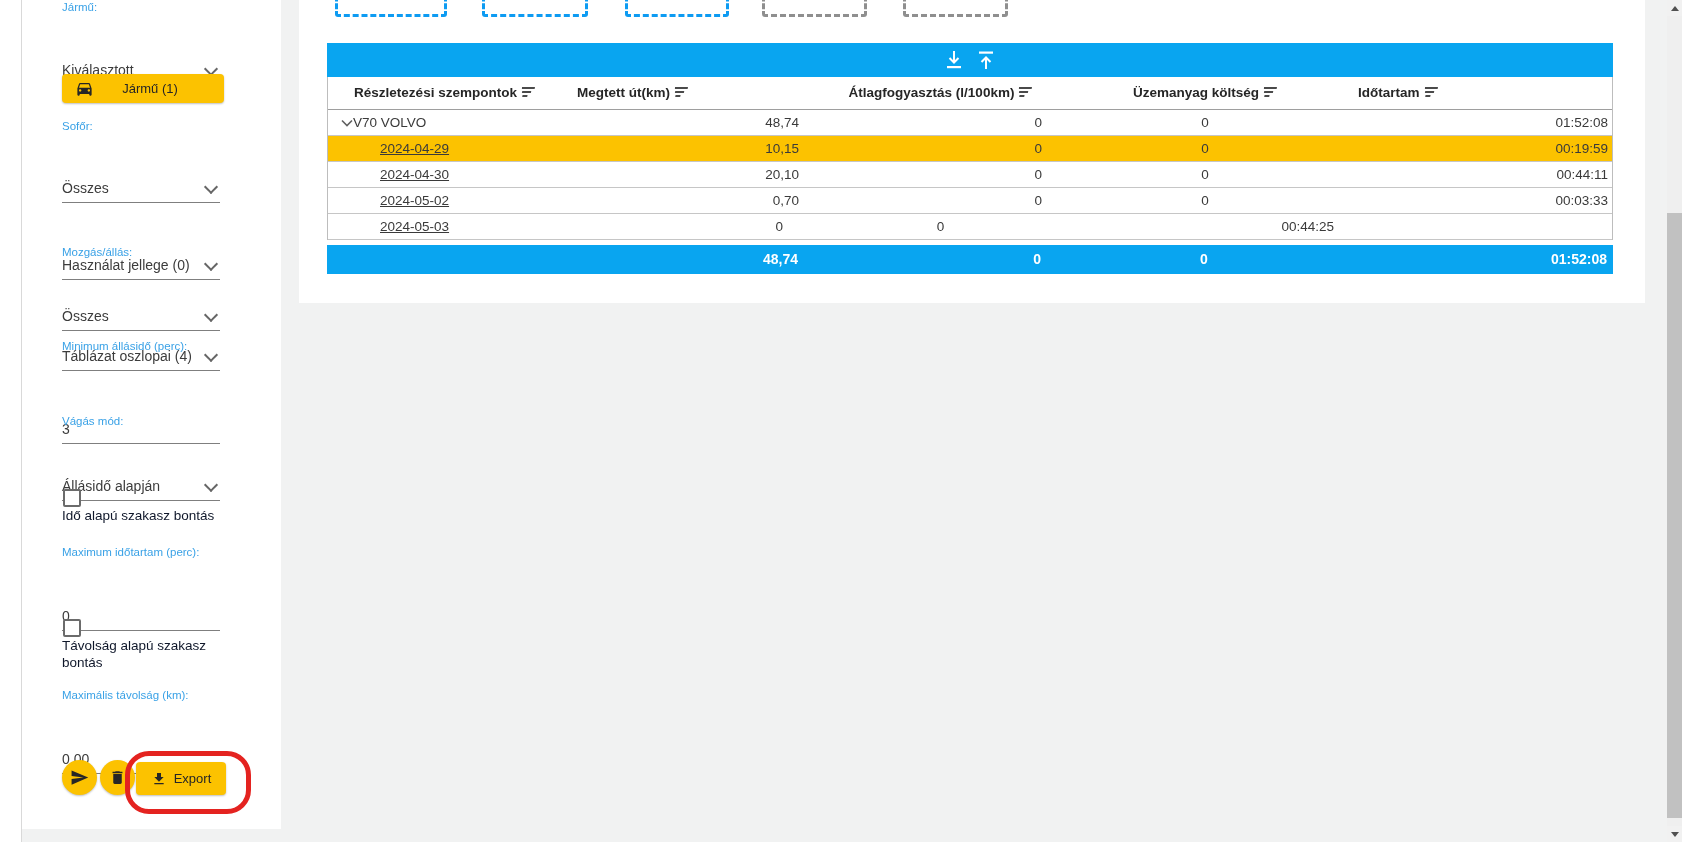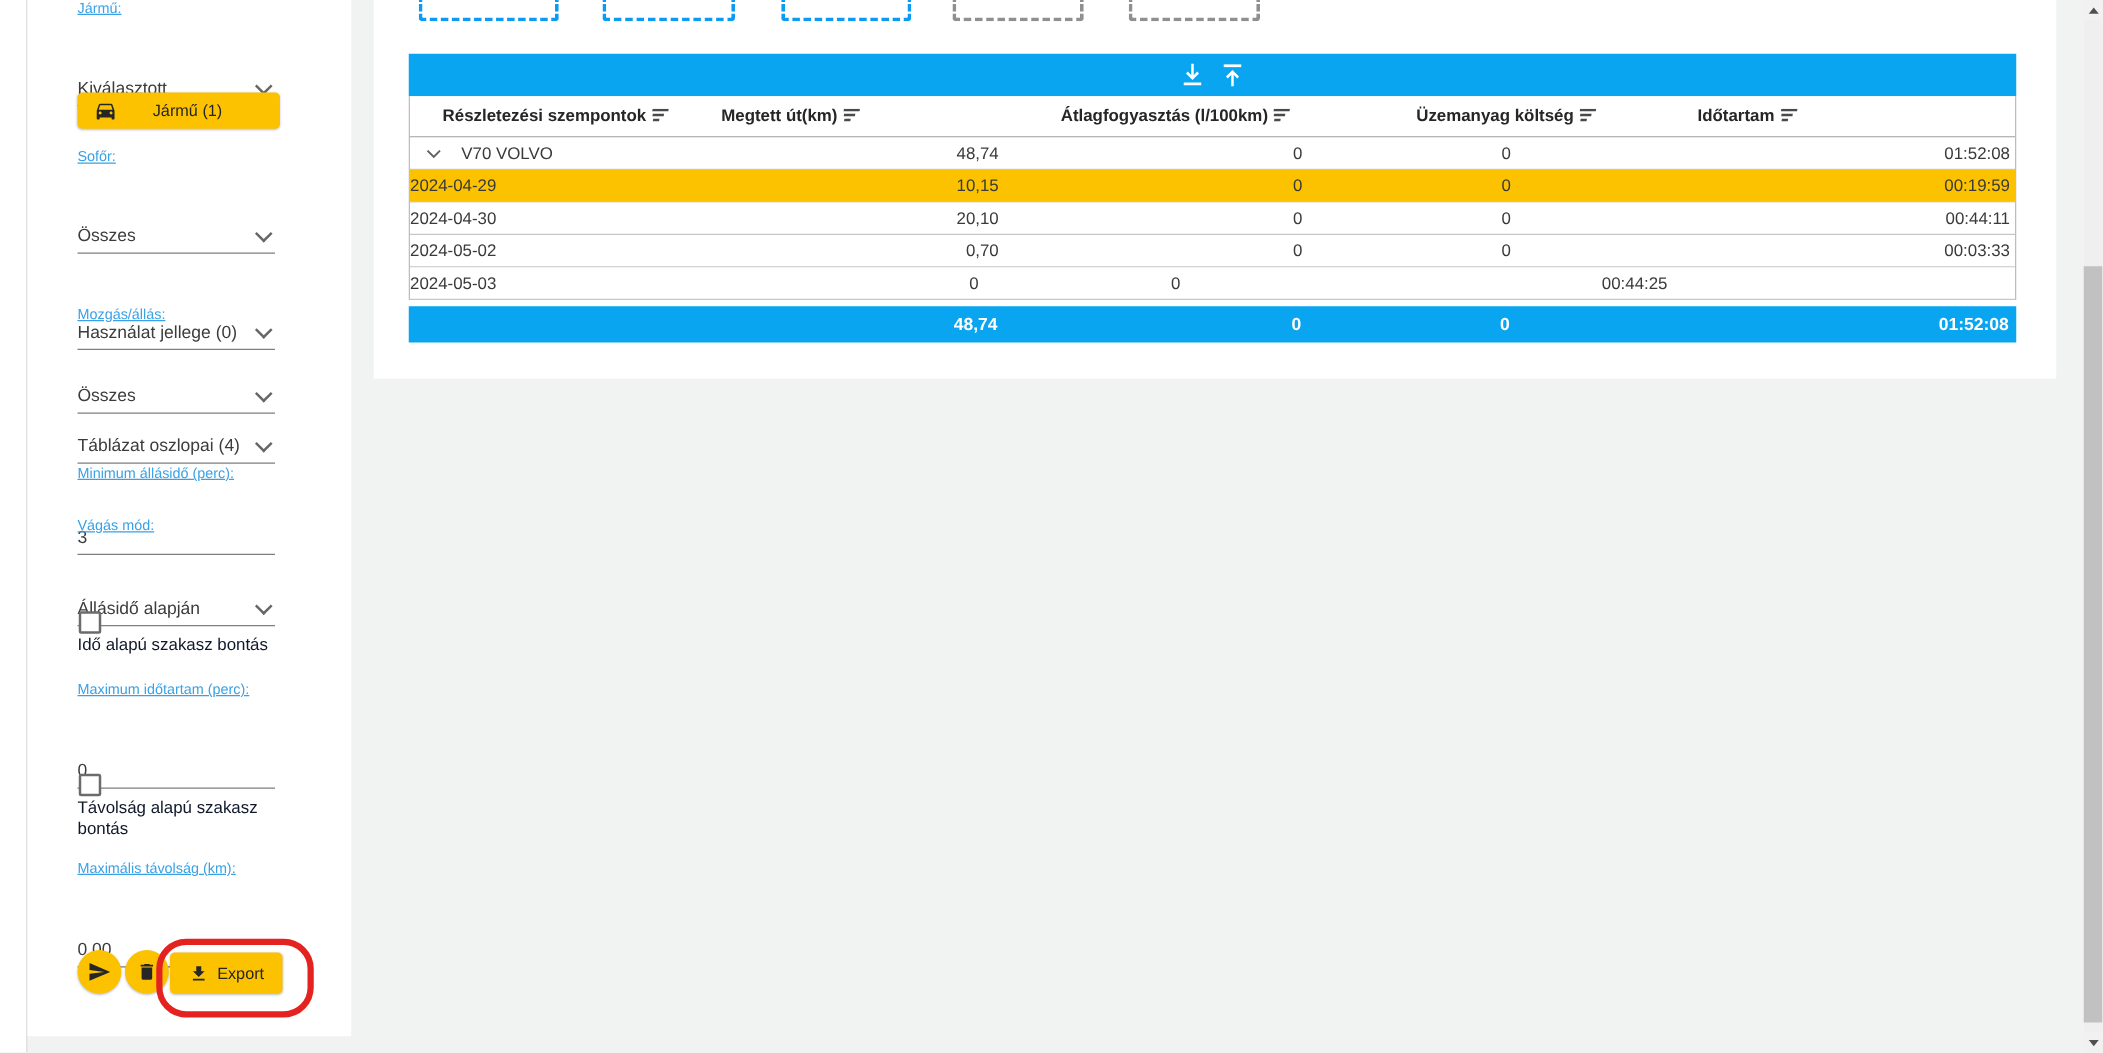--- a/index.html
+++ b/index.html
@@ -15,21 +15,21 @@
   .main-card{position:absolute;left:299px;top:0;width:1346px;height:303px;background:#ffffff;}
   
   .scrollbar{position:absolute;right:0;top:0;width:15px;height:842px;background:#efefef;}
   .sb-arrow{position:absolute;left:0;width:15px;height:16px;background:#f1f1f1;display:flex;align-items:center;justify-content:center;}
   .sb-arrow.up{top:0;}
   .sb-arrow.down{bottom:0;}
   .tri-up{width:0;height:0;border-left:4px solid transparent;border-right:4px solid transparent;border-bottom:5px solid #505050;}
   .tri-down{width:0;height:0;border-left:4px solid transparent;border-right:4px solid transparent;border-top:5px solid #505050;}
   .sb-thumb{position:absolute;left:0;top:213px;width:15px;height:605px;background:#c1c1c1;}
   
-  .s-label{position:absolute;left:40px;width:190px;font-size:11.5px;color:#39a1e6;text-decoration:underline;}
+  .s-label{position:absolute;left:40px;width:190px;font-size:11.5px;color:#39a1e6;}
   .s-field{position:absolute;left:40px;width:158px;font-size:14px;color:#3c3c3c;
            border-bottom:1px solid #7f7f7f;padding-bottom:5px;height:18px;line-height:18px;margin-top:44px;}
   .s-chevron{position:absolute;right:4px;top:3px;width:8px;height:8px;
              border-right:2px solid #666;border-bottom:2px solid #666;transform:rotate(45deg);}
   .btn-vehicle{position:absolute;left:40px;top:74px;width:162px;height:29px;background:#fcc200;
                border-radius:4px;display:flex;align-items:center;box-shadow:0 1px 2px rgba(0,0,0,.25);
                font-size:13px;color:#262626;cursor:default;}
   .btn-vehicle .car{margin-left:13px;display:flex;}
   .btn-vehicle .txt{flex:1;text-align:center;margin-right:18px;}
   .checkbox{position:absolute;left:41px;width:14px;height:14px;border:2px solid #6b6b6b;border-radius:2px;background:#fff;}
@@ -56,22 +56,22 @@
   .cell{overflow:hidden;white-space:nowrap;}
   .c-num-r{text-align:right;padding-right:12px;}
   .c-num-r3{text-align:right;padding-right:28px;}
   .c-cent{text-align:center;}
   .c-time{text-align:right;padding-right:6px;}
   .hdr .hc{display:flex;align-items:center;gap:4px;}
   .hc.center{justify-content:center;}
   .hc.left2{padding-left:16px;}
   .hc.left5{padding-left:18px;}
   .filter-ic{transform:skewX(-10deg);margin-top:-2px;flex:none;}
-  .group-label{display:flex;align-items:center;padding-left:13px;gap:16px;}
-  .date-label{}
+  .group-label{display:flex;align-items:center;padding-left:13px;gap:0;}
+  .date-label{padding-left:52px;text-decoration:underline;}
   .foot-label{text-align:right;padding-right:38px;margin-top:31px;}
 </style>
 </head>
 <body>
 
 <div class="left-strip"></div>
 
 <div class="sidebar">
 
   <div class="s-label" style="top:1px">Jármű:</div>
@@ -104,21 +104,21 @@
   <div class="s-field" style="top:263px">
     <span>Összes</span>
     <span class="s-chevron"></span>
   </div>
 
   <div class="s-field" style="top:303px">
     <span>Táblázat oszlopai (4)</span>
     <span class="s-chevron"></span>
   </div>
 
-  <div class="s-label" style="top:373px">Minimum állásidő (perc):</div>
+  <div class="s-label" style="top:340px">Minimum állásidő (perc):</div>
   <div class="s-field" style="top:376px">
     <span>3</span>
   </div>
 
   <div class="s-label" style="top:415px">Vágás mód:</div>
   <div class="s-field" style="top:433px">
     <span>Állásidő alapján</span>
     <span class="s-chevron"></span>
   </div>
 

